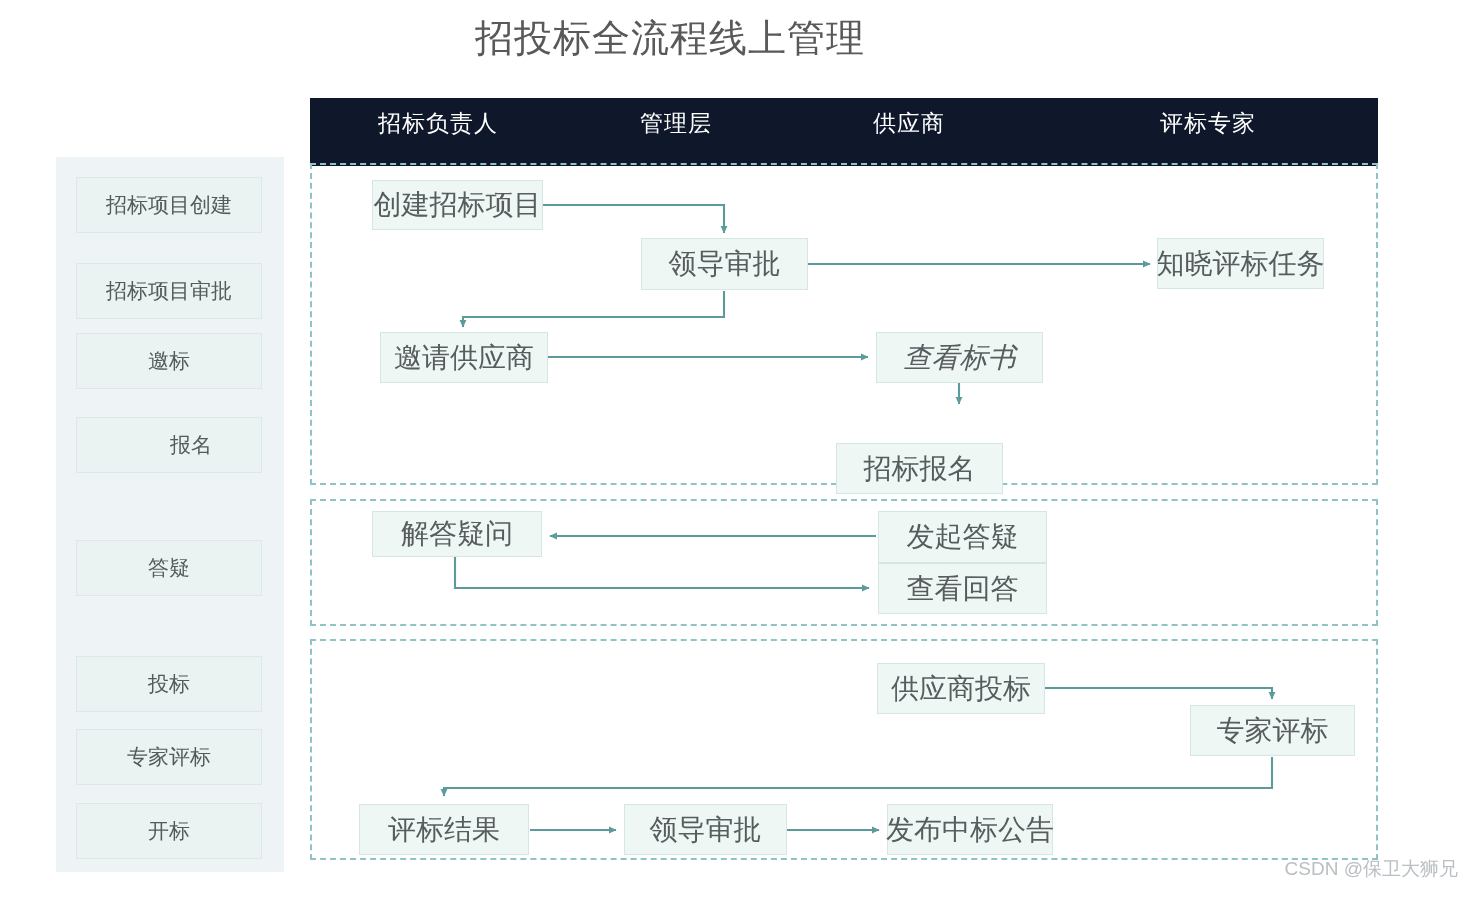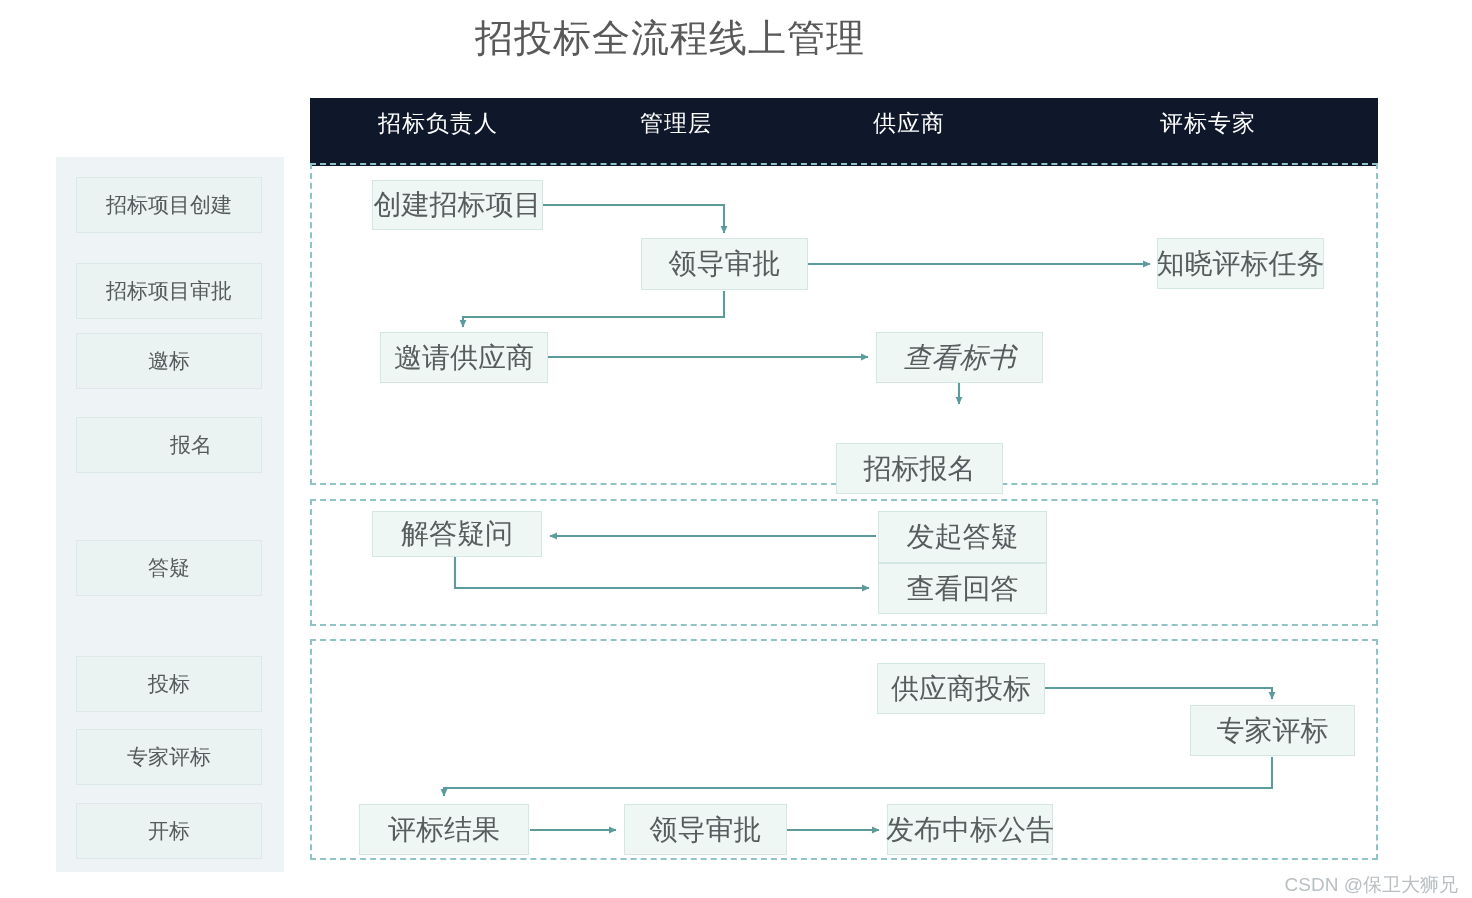--- a/index.html
+++ b/index.html
@@ -53,21 +53,21 @@
     background:#eff7f5;border:1px solid #d4e7e4;
     display:flex;align-items:center;justify-content:center;
     font-size:28px;color:#575c5e;white-space:nowrap;
   }
 
   
   #wires{position:absolute;left:0;top:0;width:1472px;height:898px;pointer-events:none;}
 
   
   .watermark{
-    position:absolute;right:14px;bottom:0;
+    position:absolute;right:14px;bottom:16px;
     font-size:19px;color:#b9bfc2;white-space:nowrap;
   }
 </style>
 </head>
 <body>
 
 <div id="stage">
 
   <div class="title">招投标全流程线上管理</div>
 

